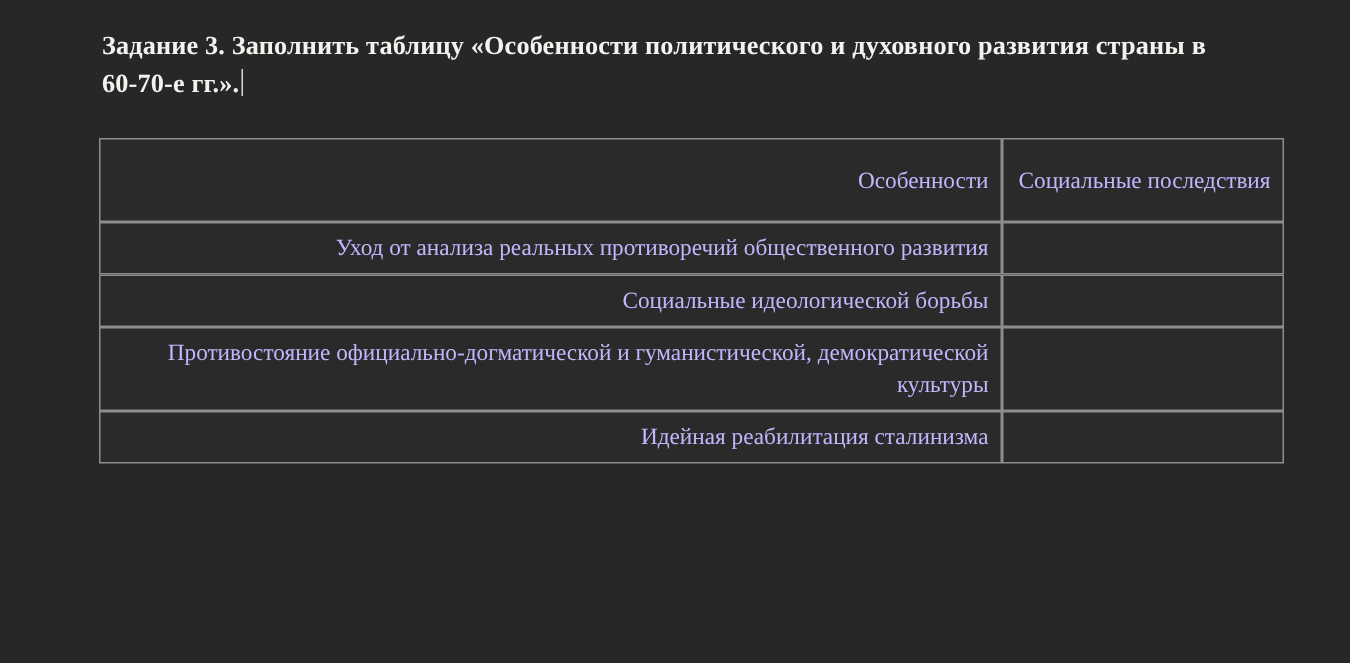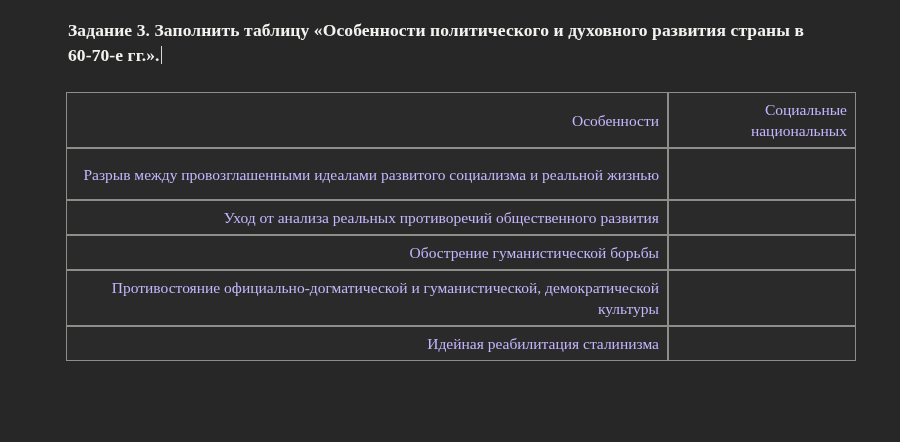--- a/index.html
+++ b/index.html
@@ -88,32 +88,28 @@
 
   <div class="table-wrap">
     <table class="features-table">
       <colgroup>
         <col class="col-feature">
         <col class="col-consequence">
       </colgroup>
       <tbody>
         <tr>
           <td class="header-cell">Особенности</td>
-          <td class="header-cell">Социальные национальных</td>
-        </tr>
-        <tr>
-          <td class="feature-cell two-line">Разрыв между провозглашенными идеалами развитого социализма и реальной жизнью</td>
-          <td class="empty-cell"></td>
+          <td class="header-cell">Социальные последствия</td>
         </tr>
         <tr>
           <td class="feature-cell one-line">Уход от анализа реальных противоречий общественного развития</td>
           <td class="empty-cell"></td>
         </tr>
         <tr>
-          <td class="feature-cell one-line">Обострение гуманистической борьбы</td>
+          <td class="feature-cell one-line">Социальные идеологической борьбы</td>
           <td class="empty-cell"></td>
         </tr>
         <tr>
           <td class="feature-cell two-line">Противостояние официально-догматической и гуманистической, демократической культуры</td>
           <td class="empty-cell"></td>
         </tr>
         <tr>
           <td class="feature-cell one-line">Идейная реабилитация сталинизма</td>
           <td class="empty-cell"></td>
         </tr>

